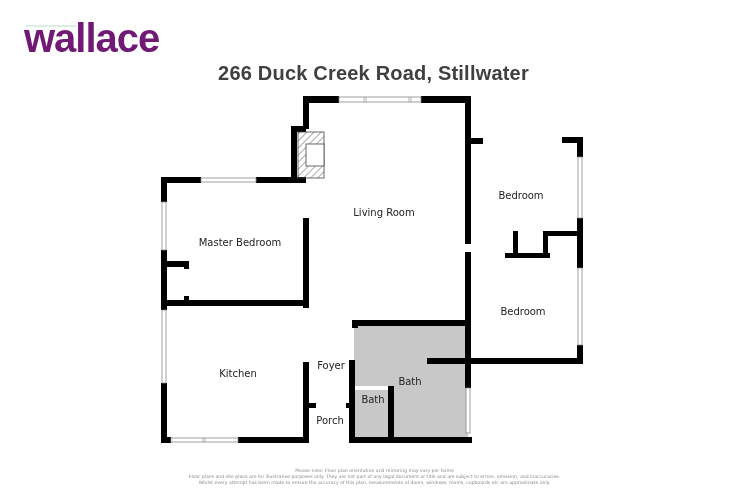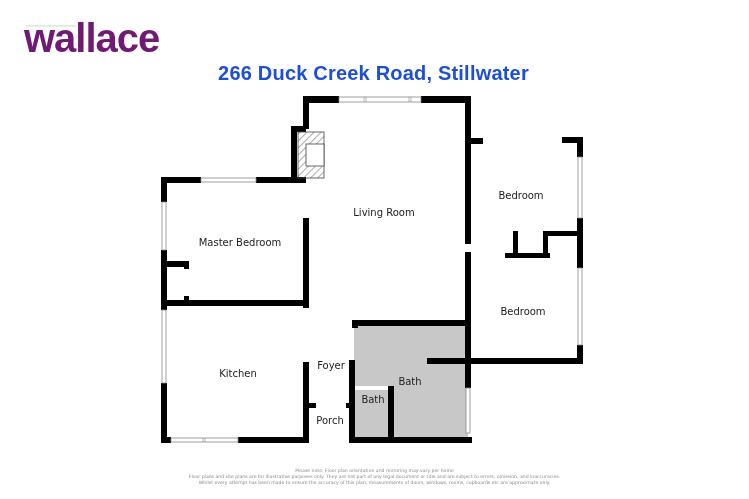--- a/index.html
+++ b/index.html
@@ -1,19 +1,19 @@
 <!DOCTYPE html>
 <html><head>
 <meta charset="utf-8">
 <style>
   html,body{margin:0;padding:0;background:#fff;}
   body{width:749px;height:499px;position:relative;overflow:hidden;font-family:"DejaVu Sans",sans-serif;}
   .logo{position:absolute;left:24px;top:18px;font-family:"Liberation Sans",sans-serif;font-weight:bold;font-size:40px;color:#701a75;letter-spacing:-1px;line-height:1;}
   .logo-tag{position:absolute;left:26px;top:25px;width:50px;height:2px;background:#dfeee4;}
-  .title{position:absolute;left:0;width:747px;top:62px;text-align:center;font-family:"Liberation Sans",sans-serif;font-weight:bold;font-size:20px;color:#1d4ed8;letter-spacing:0.2px;}
+  .title{position:absolute;left:0;width:747px;top:62px;text-align:center;font-family:"Liberation Sans",sans-serif;font-weight:bold;font-size:20px;color:#404040;letter-spacing:0.2px;}
   svg{position:absolute;left:0;top:0;}
   .room-label{font-family:"DejaVu Sans",sans-serif;font-size:10px;fill:#222;}
   .note{position:absolute;left:0;width:749px;text-align:center;font-family:"DejaVu Sans",sans-serif;font-size:4.6px;color:#888;line-height:6px;}
 </style>
 </head>
 <body>
 
 <div class="logo-tag"></div>
 <div class="logo">wallace</div>
 <div class="title">266 Duck Creek Road, Stillwater</div>

